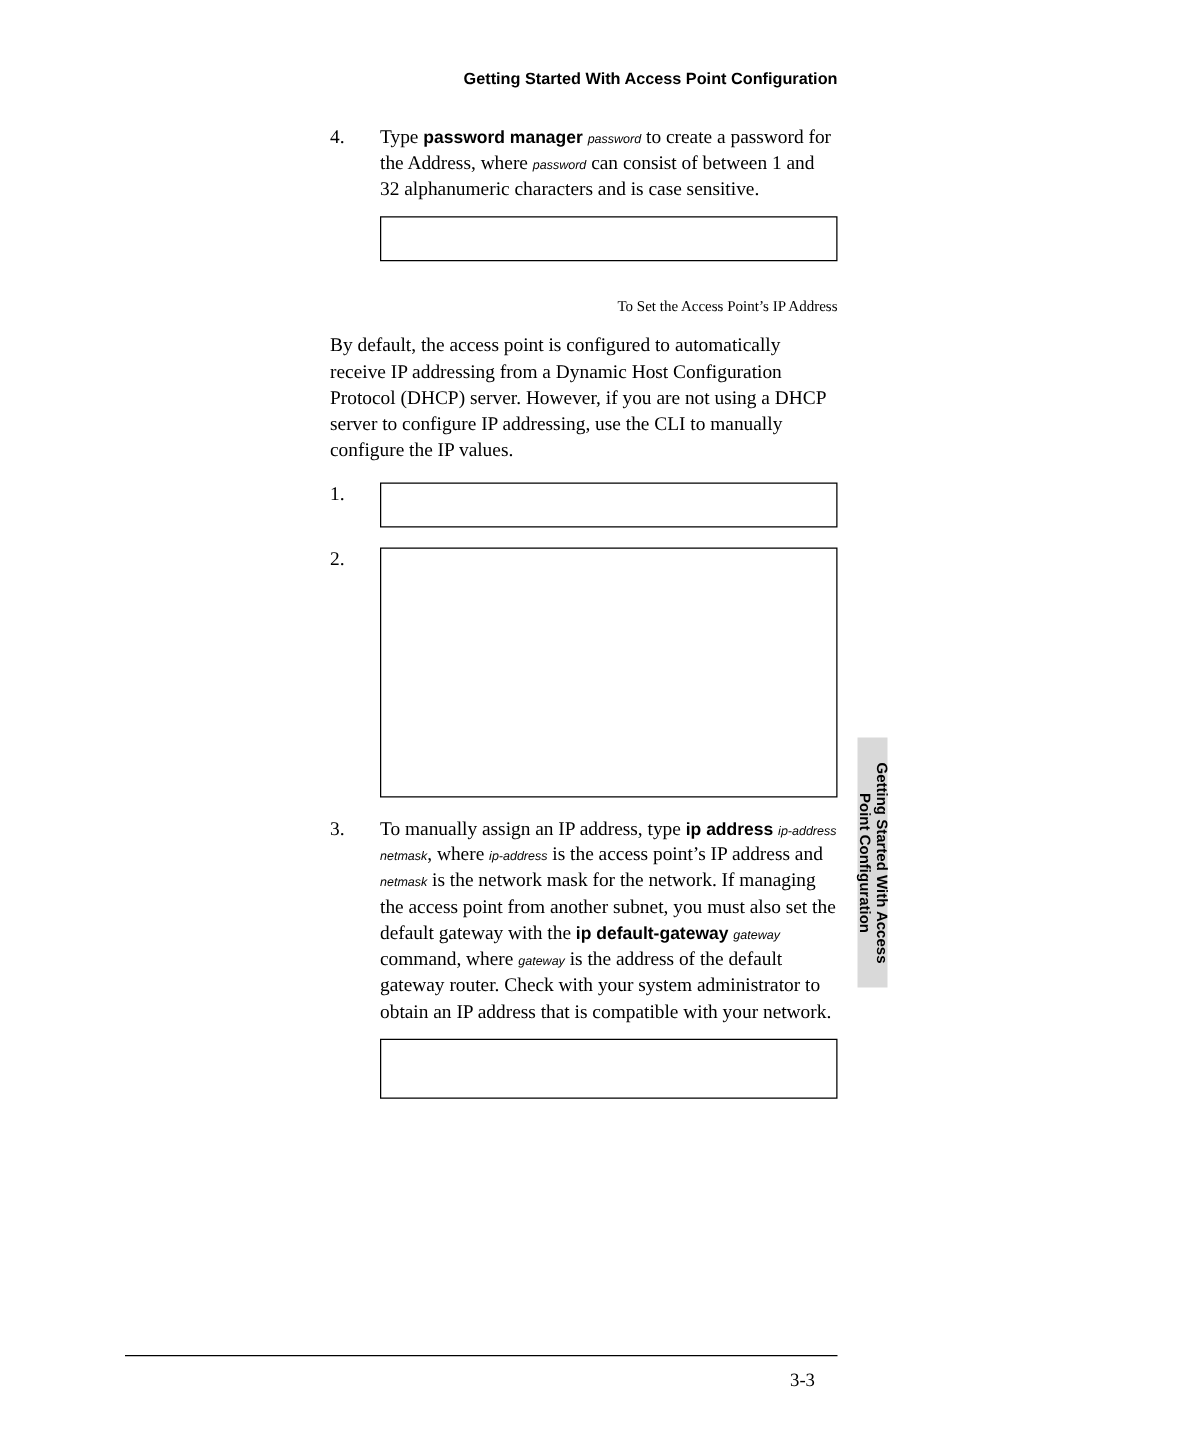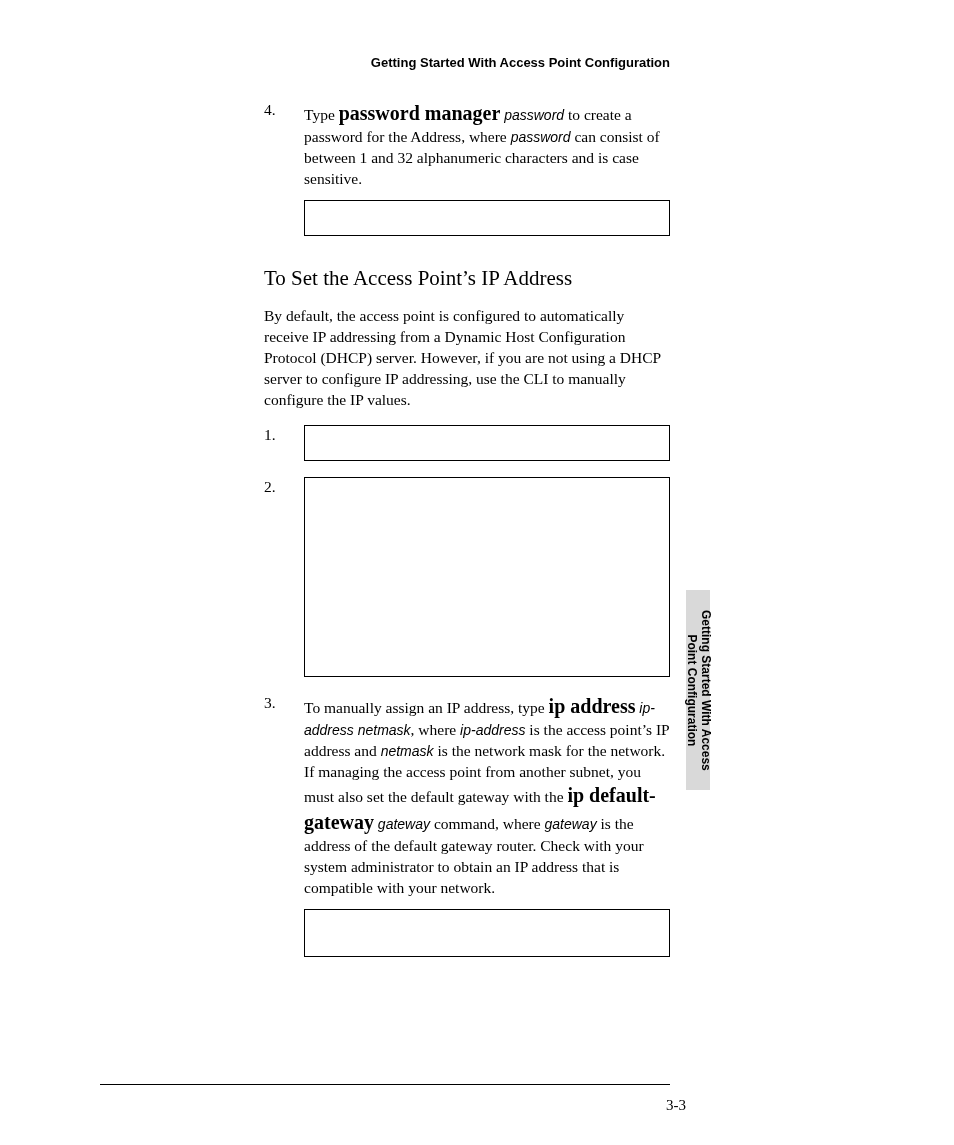--- a/index.html
+++ b/index.html
@@ -40,56 +40,57 @@
     position: relative;
     padding-left: 40px;
     margin-bottom: 16px;
   }
   ol.steps > li > .num {
     position: absolute;
     left: 0;
     top: 0;
   }
   .cmd-bold {
-    font-family: Liberation Serif, serif;
+    font-family: Liberation Sans, sans-serif;
     font-weight: bold;
-    font-size: 20px;
+    font-size: 14px;
   }
   .cmd-ital {
     font-family: Arial, Helvetica, sans-serif;
     font-style: italic;
-    font-size: 14px;
+    font-size: 10px;
   }
   .codebox {
     border: 1.5px solid #000;
     margin-top: 10px;
     box-sizing: border-box;
   }
   .codebox.small { height: 36px; }
   .codebox.large { height: 200px; }
   .codebox.med   { height: 48px; }
   h2.section {
     font-family: "Century Schoolbook", "New Century Schoolbook", "Times New Roman", serif;
     font-weight: normal;
-    font-size: 21px;
+    font-size: 12px;
     margin: 28px 0 14px 0;
+    text-align: right;
   }
   p.body {
     margin: 0 0 14px 0;
   }
   .footer-rule {
     position: absolute;
     left: 100px;
     right: 86px;
     bottom: 60px;
     border-top: 1px solid #000;
   }
   .page-num {
     position: absolute;
-    right: 70px;
+    right: 104px;
     bottom: 30px;
     font-size: 15px;
   }
   .side-tab {
     position: absolute;
     right: 46px;
     top: 590px;
     width: 24px;
     height: 200px;
     background: #d9d9d9;

